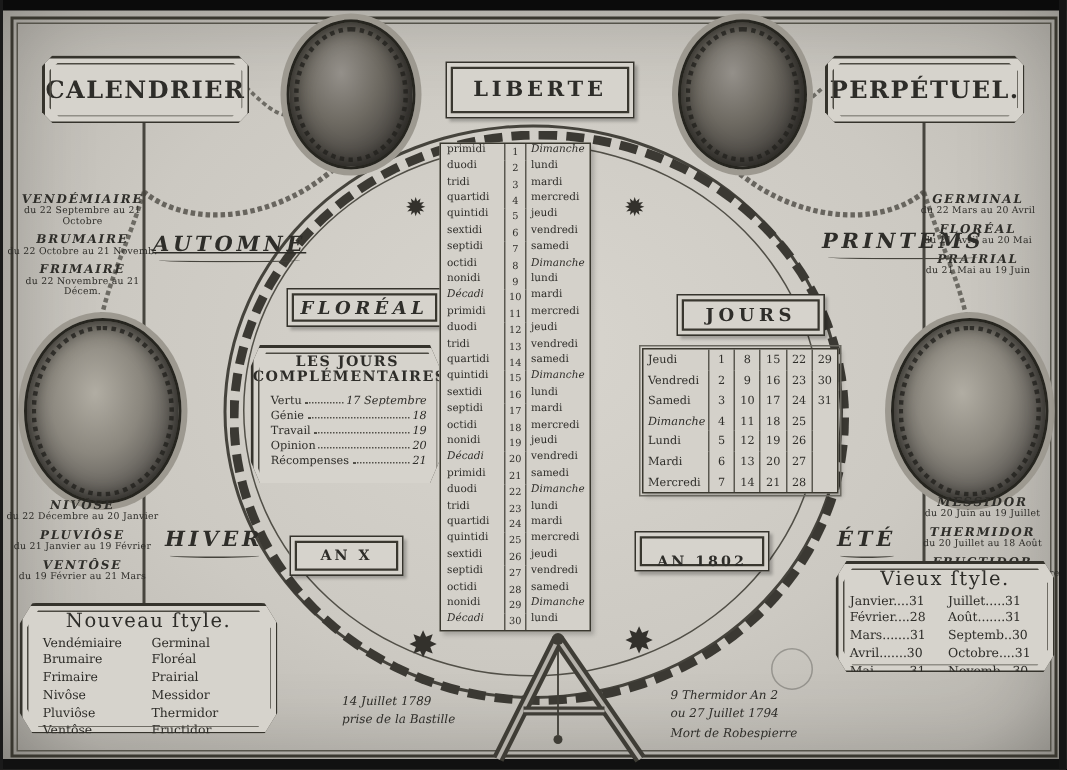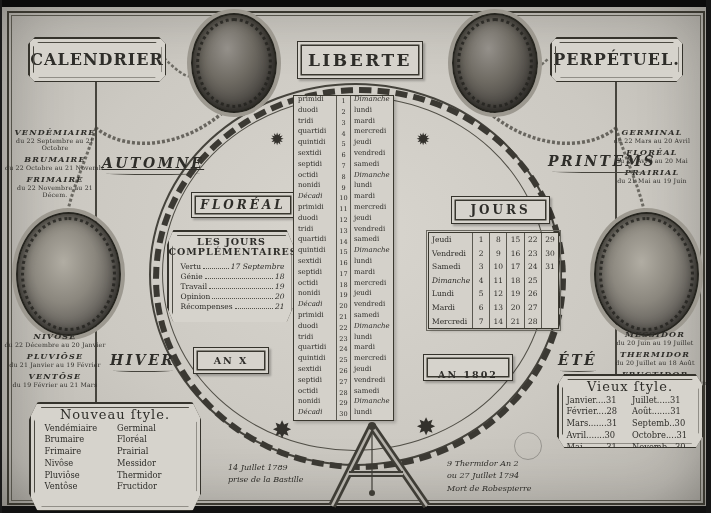--- a/index.html
+++ b/index.html
@@ -99,21 +99,21 @@
   <div class="abs ell-chain ni"></div>
   <div class="abs ell-inner ni"></div>
 
   <div class="abs oct-outer" style="left:28px;top:37px;width:138px;height:45px;">
     <div class="oct-inner">
         <div class="oct-ring"></div>
       <span class="title-word">CALENDRIER</span>
     </div>
   </div>
   <div class="abs rect-plaque" style="left:297px;top:41px;width:124px;height:36px;">
-    <span class="title-word" style="font-size:17px;letter-spacing:2.5px;">LIBERTE</span>
+    <span class="title-word" style="font-size:14px;letter-spacing:2.5px;">LIBERTE</span>
   </div>
   <div class="abs oct-outer" style="left:550px;top:37px;width:133px;height:45px;">
     <div class="oct-inner">
         <div class="oct-ring"></div>
       <span class="title-word">PERPÉTUEL.</span>
     </div>
   </div>
 
   <div class="abs oval" style="left:191px;top:13px;width:82px;height:96px;"></div>
   <div class="abs oval" style="left:452px;top:13px;width:82px;height:96px;"></div>
@@ -181,21 +181,21 @@
       </div>
     </div>
   <div class="abs season" style="left:558px;top:352px;">ÉTÉ</div>
 
   <div class="abs rect-plaque" style="left:191px;top:192px;width:102px;height:24px;">
     <span class="month-plaque" style="font-style:italic;">FLORÉAL</span>
   </div>
   <div class="abs rect-plaque" style="left:451px;top:196px;width:97px;height:26px;">
     <span class="month-plaque">JOURS</span>
   </div>
-  <div class="abs rect-plaque" style="left:193px;top:347px;width:74px;height:25px;text-align:center;">
+  <div class="abs rect-plaque" style="left:193px;top:357px;width:74px;height:25px;text-align:center;">
     <span class="year-plaque">AN X</span>
   </div>
   <div class="abs rect-plaque" style="left:423px;top:354px;width:88px;height:25px;align-items:flex-end;">
     <span class="year-plaque">AN 1802</span>
   </div>
 
   <div class="abs oct-outer jours-box">
     <div class="oct-inner jours-content">
       <div class="oct-ring"></div>
       <div class="jours-title">LES JOURS</div>
@@ -454,21 +454,21 @@
     <path d="M67,8 L27,88" stroke="#b4b1aa" stroke-width="2.5" fill="none"></path>
     <path d="M67,8 L122,88" stroke="#b4b1aa" stroke-width="2.5" fill="none"></path>
     <path d="M44,56 L98,56" stroke="#3f3d36" stroke-width="6" fill="none"></path>
     <path d="M44,56 L98,56" stroke="#b4b1aa" stroke-width="1.8" fill="none"></path>
     <circle cx="67" cy="8" r="4" fill="#3f3d36"></circle>
     <path d="M67,12 L67,72" stroke="#3f3d36" stroke-width="1.2" fill="none"></path>
     <circle cx="67" cy="75" r="3" fill="#3f3d36"></circle>
   </svg>
   <div class="abs monogram-label ni">A</div>
 
-  <div class="abs oct-outer style-table" style="left:29px;top:402px;width:172px;height:109px;border-radius:11px;">
+  <div class="abs oct-outer style-table" style="left:13px;top:402px;width:172px;height:87px;border-radius:11px;">
     <div class="oct-inner" style="flex-direction:column;">
       <div class="oct-ring"></div>
       <div class="st-title">Nouveau ſtyle.</div>
       <div class="tc-grid" id="nouveau-rows">
           <div class="tc-cell">Vendémiaire</div>
           <div class="tc-cell">Germinal</div>
           <div class="tc-cell">Brumaire</div>
           <div class="tc-cell">Floréal</div>
           <div class="tc-cell">Frimaire</div>
           <div class="tc-cell">Prairial</div>

